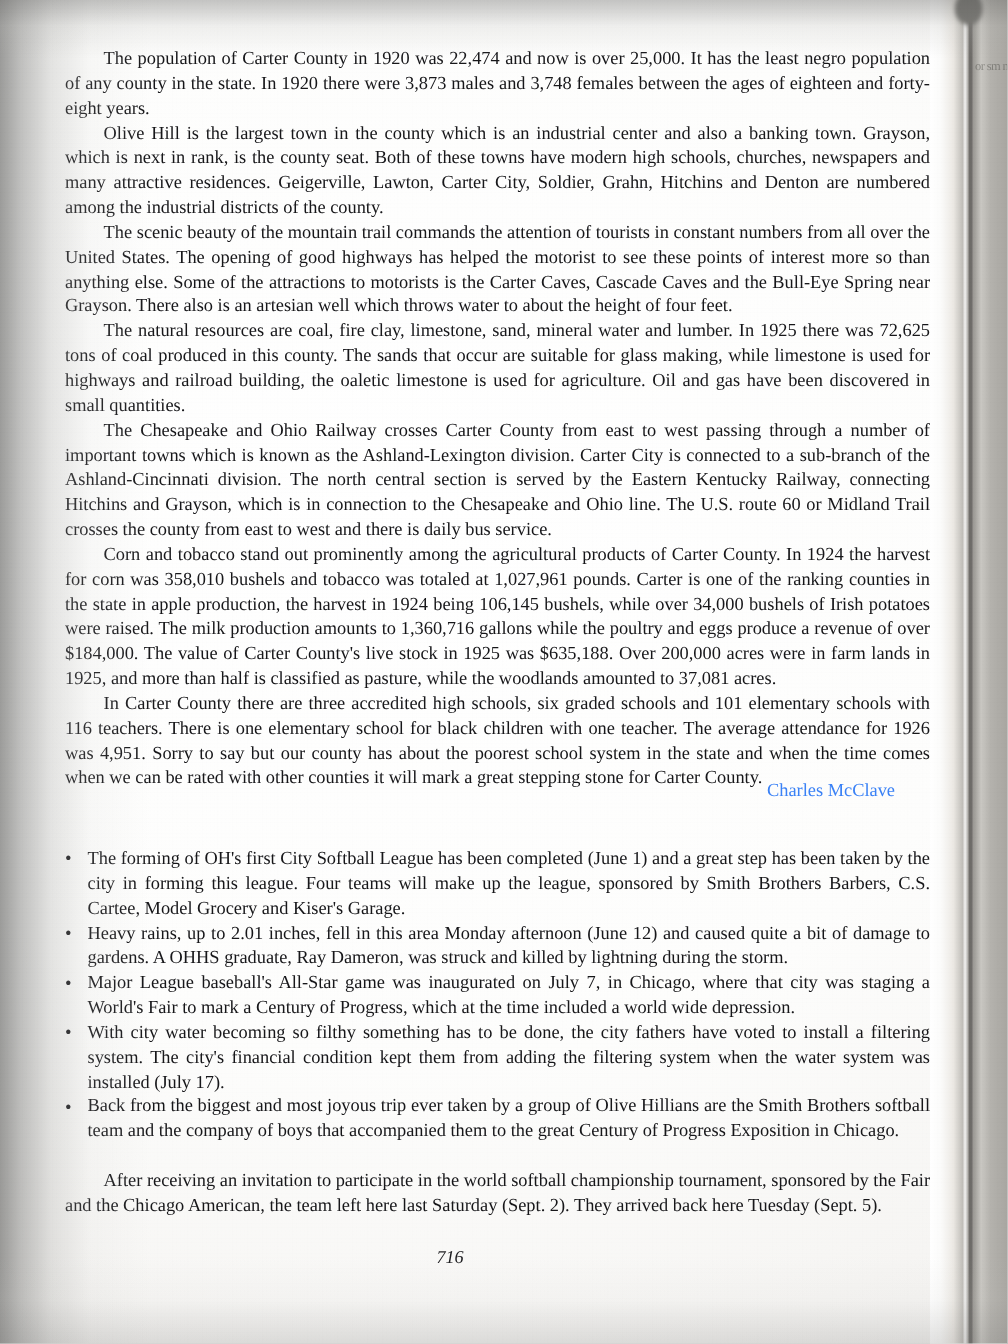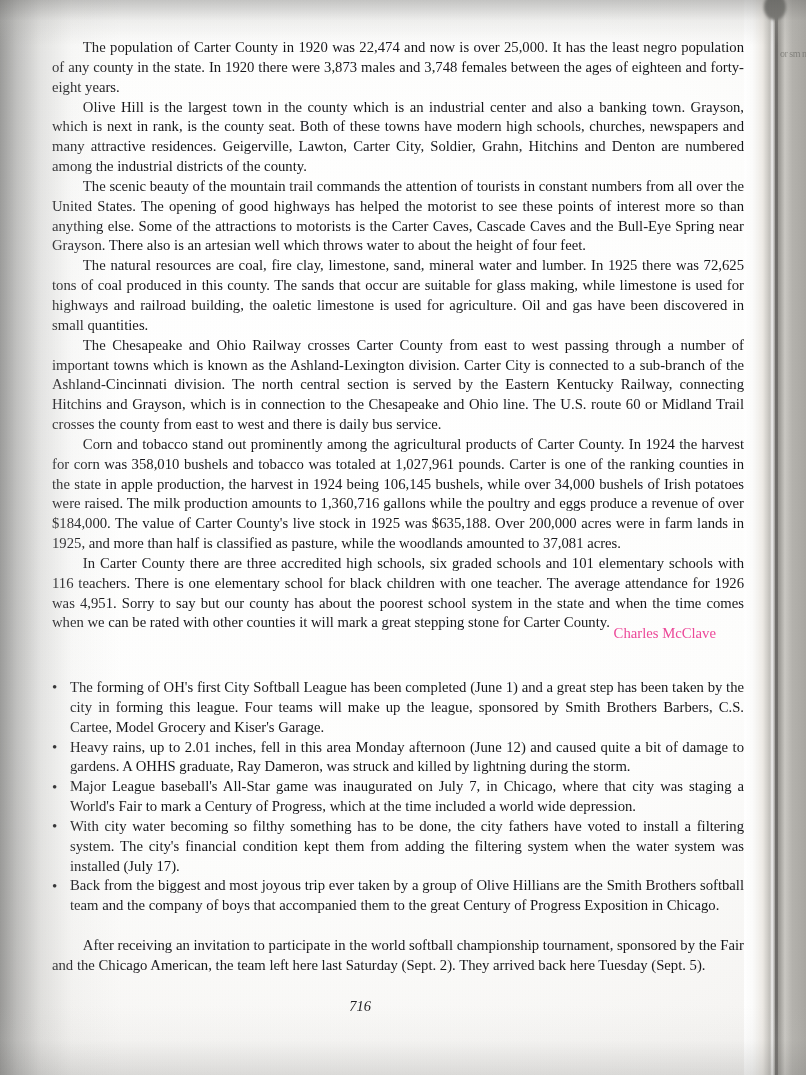--- a/index.html
+++ b/index.html
@@ -153,21 +153,21 @@
     text-indent: 2.1em;
   }
 
   #byline {
     position: absolute;
     left: 52px;
     width: 692px;
     top: 625px;
     text-align: right;
     font-size: 14.7px;
-    color: #ec4899;
+    color: #3b82f6;
     padding-right: 28px;
     box-sizing: border-box;
   }
 
   
   #news-list {
     position: absolute;
     left: 52px;
     top: 678px;
     width: 692px;

